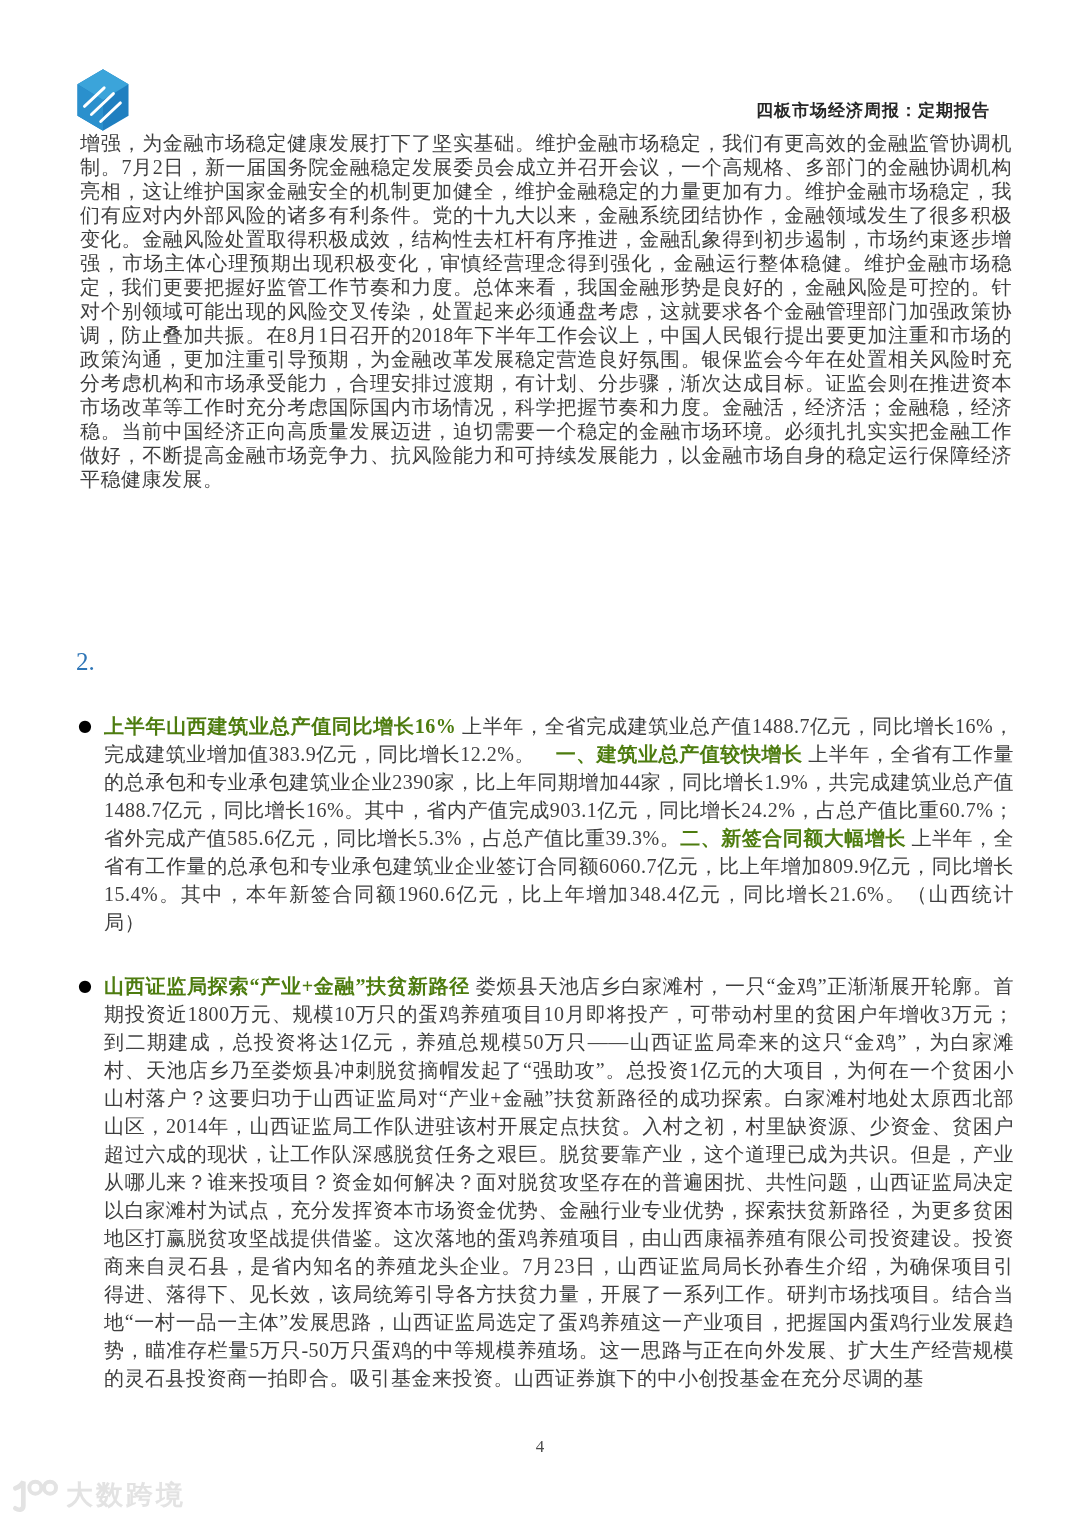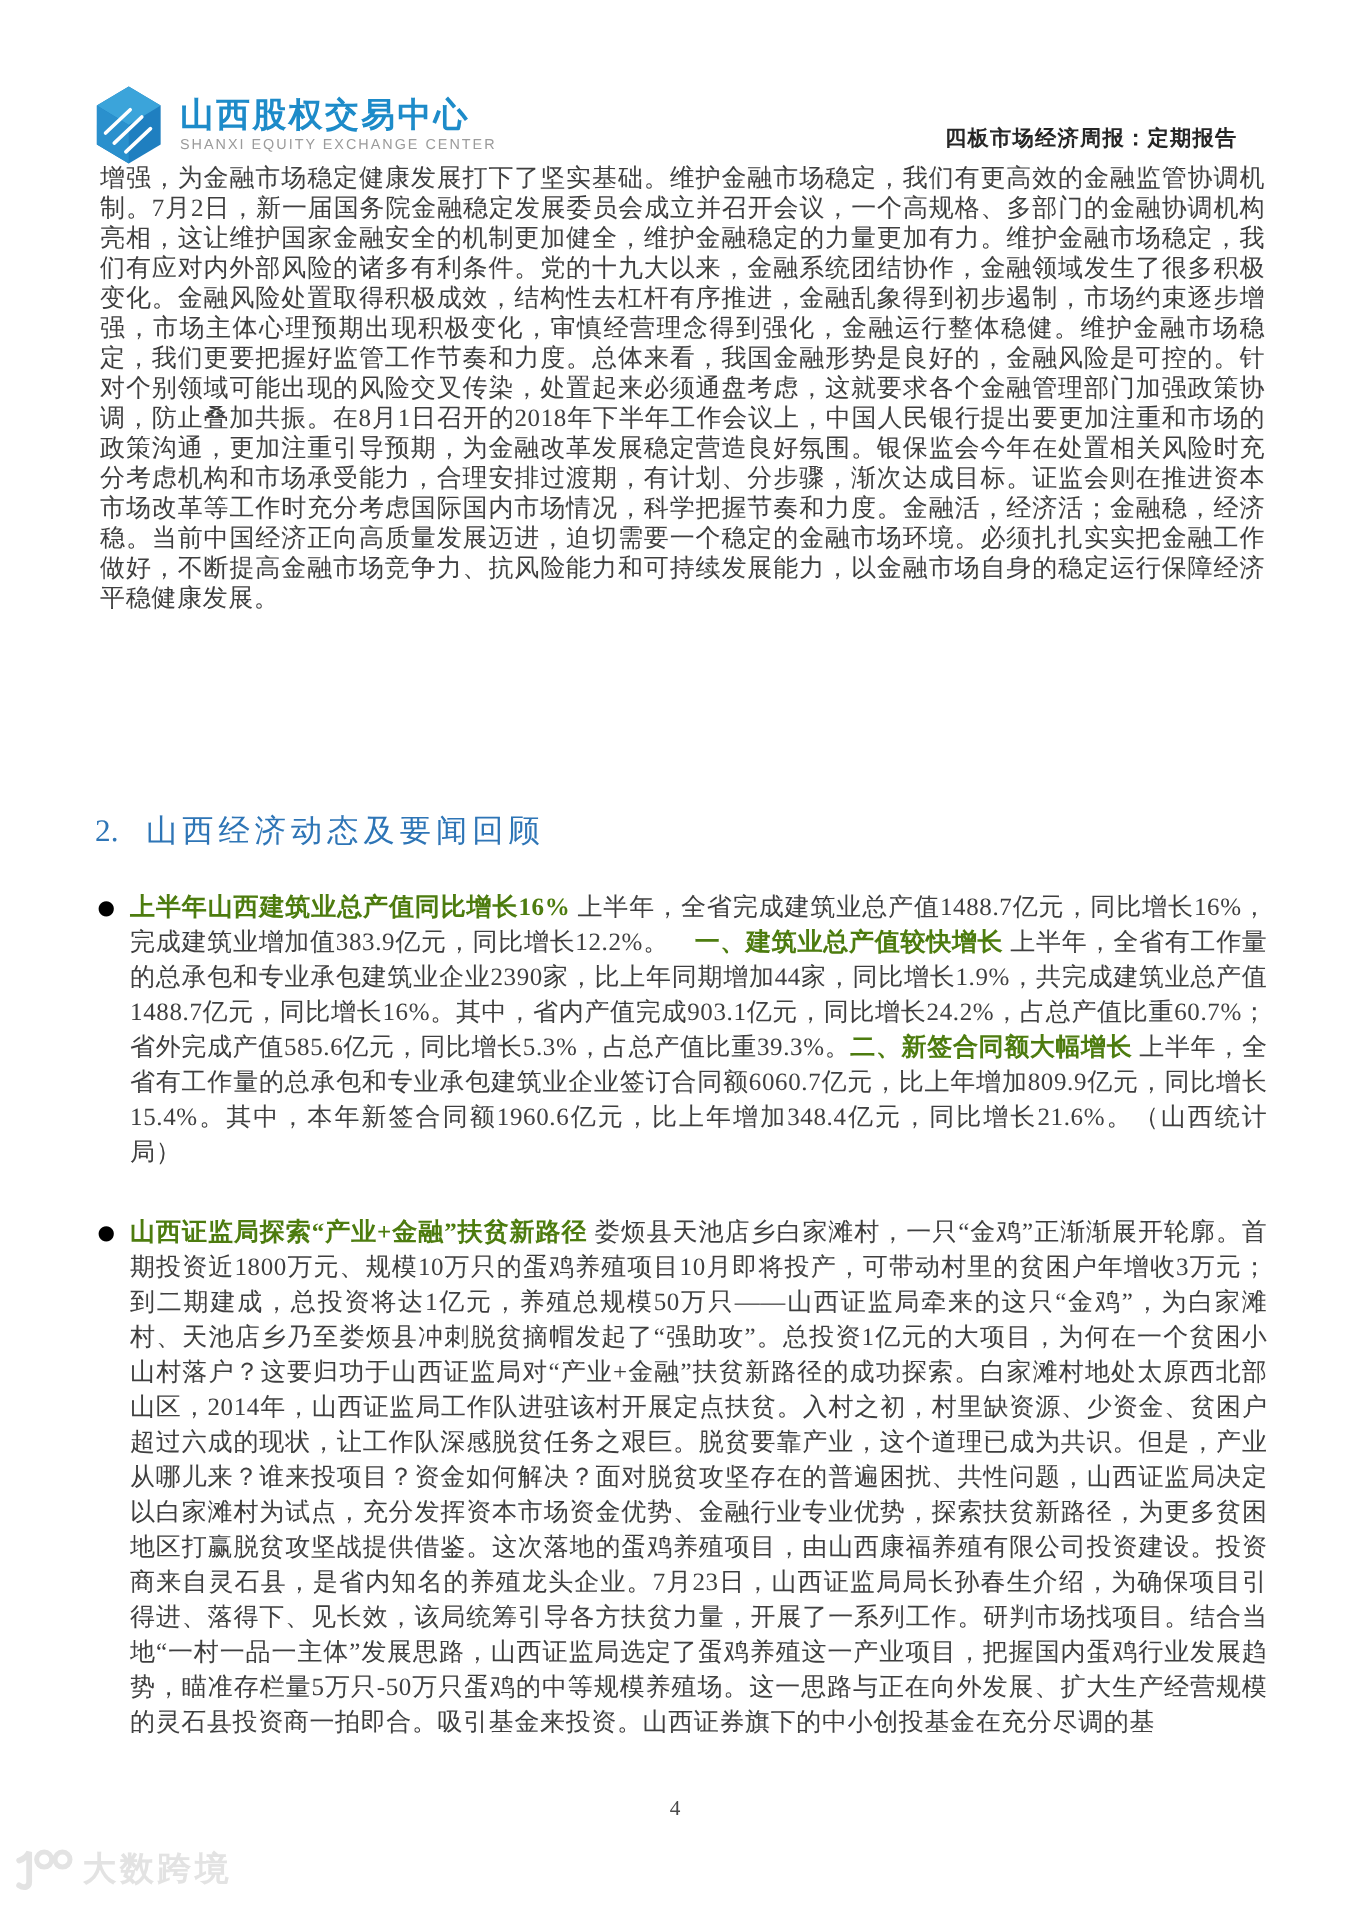--- a/index.html
+++ b/index.html
@@ -134,32 +134,27 @@
 
   <div class="logo">
     <svg class="logo-mark" viewBox="0 0 100 110" xmlns="http://www.w3.org/2000/svg">
       <polygon points="50,2 94,28 94,82 50,108 6,82 6,28" fill="#1f7fc0"></polygon>
       <polygon points="50,2 94,28 50,55 6,28" fill="#3ba4da"></polygon>
       <polygon points="6,28 50,55 50,108 6,82" fill="#2a90cd"></polygon>
       <line x1="18" y1="66" x2="52" y2="34" stroke="#ffffff" stroke-width="5" stroke-linecap="round"></line>
       <line x1="30" y1="80" x2="68" y2="44" stroke="#ffffff" stroke-width="5" stroke-linecap="round"></line>
       <line x1="46" y1="92" x2="80" y2="60" stroke="#ffffff" stroke-width="5" stroke-linecap="round"></line>
     </svg>
-    <div>
-      <div class="logo-title">山西股权交易中心</div>
-      <div class="logo-subtitle">SHANXI  EQUITY  EXCHANGE  CENTER</div>
-    </div>
   </div>
   <div class="report-title">四板市场经济周报：定期报告</div>
 
   <p class="intro">增强，为金融市场稳定健康发展打下了坚实基础。维护金融市场稳定，我们有更高效的金融监管协调机制。7月2日，新一届国务院金融稳定发展委员会成立并召开会议，一个高规格、多部门的金融协调机构亮相，这让维护国家金融安全的机制更加健全，维护金融稳定的力量更加有力。维护金融市场稳定，我们有应对内外部风险的诸多有利条件。党的十九大以来，金融系统团结协作，金融领域发生了很多积极变化。金融风险处置取得积极成效，结构性去杠杆有序推进，金融乱象得到初步遏制，市场约束逐步增强，市场主体心理预期出现积极变化，审慎经营理念得到强化，金融运行整体稳健。维护金融市场稳定，我们更要把握好监管工作节奏和力度。总体来看，我国金融形势是良好的，金融风险是可控的。针对个别领域可能出现的风险交叉传染，处置起来必须通盘考虑，这就要求各个金融管理部门加强政策协调，防止叠加共振。在8月1日召开的2018年下半年工作会议上，中国人民银行提出要更加注重和市场的政策沟通，更加注重引导预期，为金融改革发展稳定营造良好氛围。银保监会今年在处置相关风险时充分考虑机构和市场承受能力，合理安排过渡期，有计划、分步骤，渐次达成目标。证监会则在推进资本市场改革等工作时充分考虑国际国内市场情况，科学把握节奏和力度。金融活，经济活；金融稳，经济稳。当前中国经济正向高质量发展迈进，迫切需要一个稳定的金融市场环境。必须扎扎实实把金融工作做好，不断提高金融市场竞争力、抗风险能力和可持续发展能力，以金融市场自身的稳定运行保障经济平稳健康发展。</p>
 
   <h2 class="section-heading">
     <span class="section-number">2.</span>
-    <span class="section-title">山西经济动态及要闻回顾</span>
   </h2>
 
   <div class="bullet bullet-1">
     <span class="bullet-marker">●</span>
     <p class="bullet-text"><span class="run-bold">上半年山西建筑业总产值同比增长16% </span><span>上半年，全省完成建筑业总产值1488.7亿元，同比增长16%，完成建筑业增加值383.9亿元，同比增长12.2%。　</span><span class="run-bold">一、建筑业总产值较快增长 </span><span>上半年，全省有工作量的总承包和专业承包建筑业企业2390家，比上年同期增加44家，同比增长1.9%，共完成建筑业总产值1488.7亿元，同比增长16%。其中，省内产值完成903.1亿元，同比增长24.2%，占总产值比重60.7%；省外完成产值585.6亿元，同比增长5.3%，占总产值比重39.3%。</span><span class="run-bold">二、新签合同额大幅增长 </span><span>上半年，全省有工作量的总承包和专业承包建筑业企业签订合同额6060.7亿元，比上年增加809.9亿元，同比增长15.4%。其中，本年新签合同额1960.6亿元，比上年增加348.4亿元，同比增长21.6%。（山西统计局）</span></p>
   </div>
 
   <div class="bullet bullet-2">
     <span class="bullet-marker">●</span>
     <p class="bullet-text"><span class="run-bold">山西证监局探索“产业+金融”扶贫新路径 </span><span>娄烦县天池店乡白家滩村，一只“金鸡”正渐渐展开轮廓。首期投资近1800万元、规模10万只的蛋鸡养殖项目10月即将投产，可带动村里的贫困户年增收3万元；到二期建成，总投资将达1亿元，养殖总规模50万只——山西证监局牵来的这只“金鸡”，为白家滩村、天池店乡乃至娄烦县冲刺脱贫摘帽发起了“强助攻”。总投资1亿元的大项目，为何在一个贫困小山村落户？这要归功于山西证监局对“产业+金融”扶贫新路径的成功探索。白家滩村地处太原西北部山区，2014年，山西证监局工作队进驻该村开展定点扶贫。入村之初，村里缺资源、少资金、贫困户超过六成的现状，让工作队深感脱贫任务之艰巨。脱贫要靠产业，这个道理已成为共识。但是，产业从哪儿来？谁来投项目？资金如何解决？面对脱贫攻坚存在的普遍困扰、共性问题，山西证监局决定以白家滩村为试点，充分发挥资本市场资金优势、金融行业专业优势，探索扶贫新路径，为更多贫困地区打赢脱贫攻坚战提供借鉴。这次落地的蛋鸡养殖项目，由山西康福养殖有限公司投资建设。投资商来自灵石县，是省内知名的养殖龙头企业。7月23日，山西证监局局长孙春生介绍，为确保项目引得进、落得下、见长效，该局统筹引导各方扶贫力量，开展了一系列工作。研判市场找项目。结合当地“一村一品一主体”发展思路，山西证监局选定了蛋鸡养殖这一产业项目，把握国内蛋鸡行业发展趋势，瞄准存栏量5万只-50万只蛋鸡的中等规模养殖场。这一思路与正在向外发展、扩大生产经营规模的灵石县投资商一拍即合。吸引基金来投资。山西证券旗下的中小创投基金在充分尽调的基</span></p>

